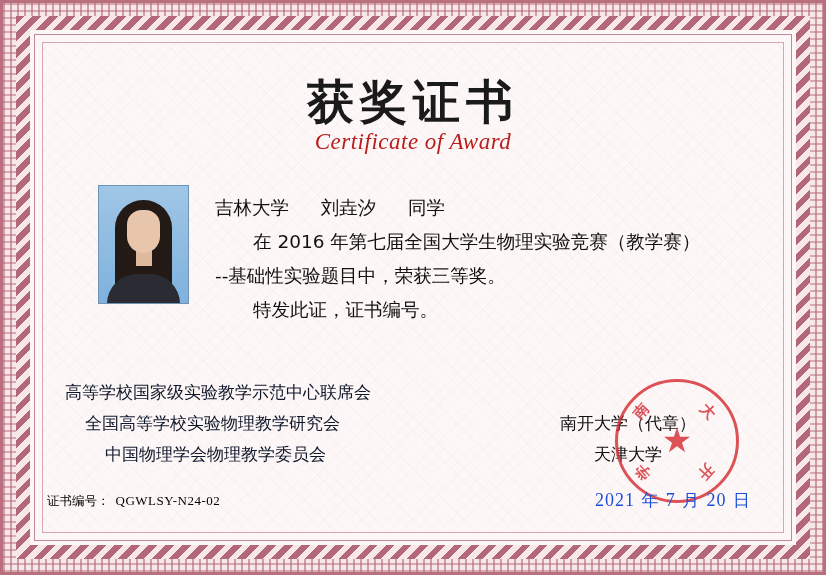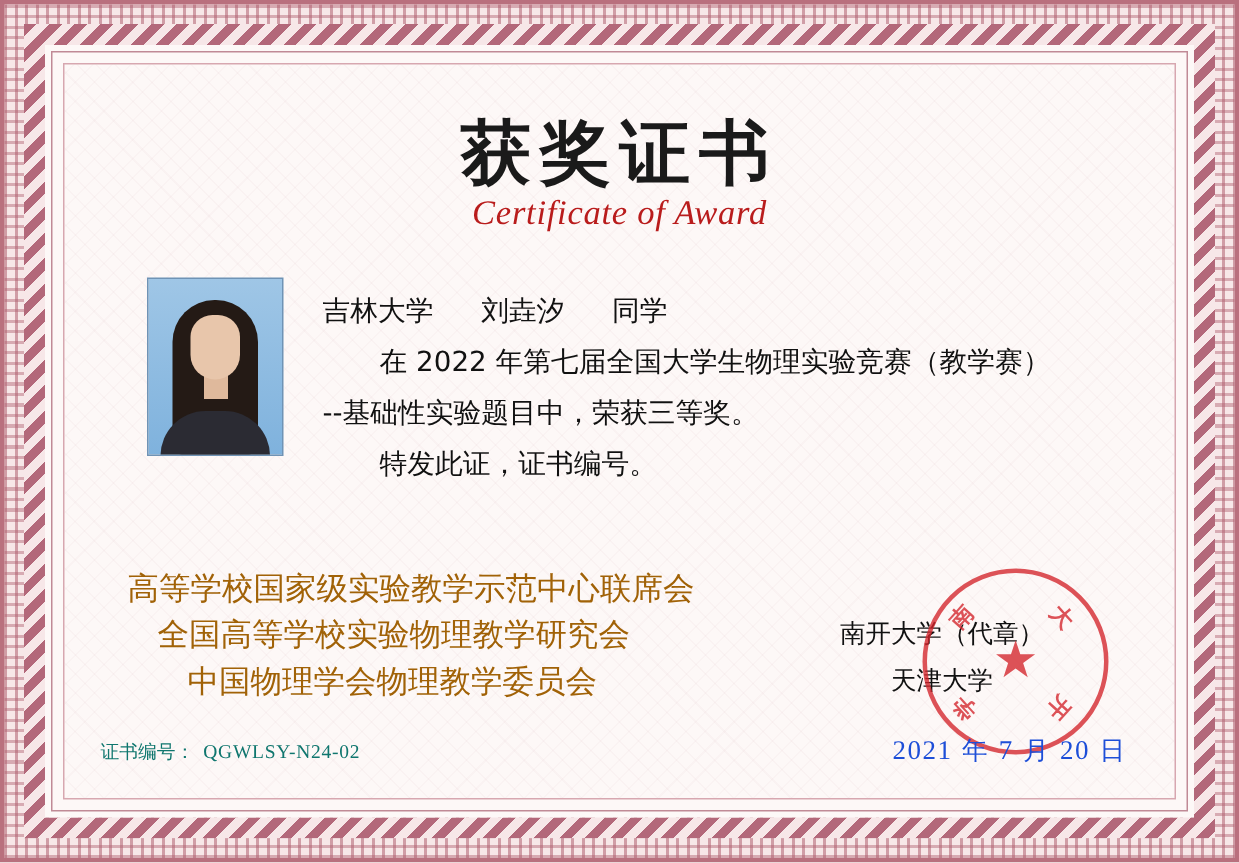--- a/index.html
+++ b/index.html
@@ -186,24 +186,23 @@
   .line-1 .sp { display: inline-block; width: 20px; }
   .line-2 { text-indent: 38px; }
   .line-4 { text-indent: 38px; }
 
   
   .orgs {
     position: absolute;
     left: 22px;
     top: 334px;
     font-family: "DejaVu Sans", sans-serif;
-    font-size: 21px;
-    color: #a16207;
+    font-size: 17px;
+    color: #0f172a;
     line-height: 31px;
-    margin-left: 20px;
   }
   .orgs .o2 { padding-left: 20px; }
   .orgs .o3 { padding-left: 40px; }
 
   
   .signers {
     position: absolute;
     left: 470px;
     top: 365px;
     width: 230px;
@@ -244,25 +243,25 @@
     font-family: "DejaVu Sans", sans-serif;
     font-size: 15px;
     font-weight: bold;
     color: #d4242b;
     transform-origin: center;
   }
 
   
   .cert-no {
     position: absolute;
-    left: 24px;
+    left: 4px;
     bottom: 22px;
     font-family: "DejaVu Sans", sans-serif;
     font-size: 12.5px;
-    color: #0f766e;
+    color: #000000;
   }
   .cert-no .val {
     font-family: "Liberation Serif", serif;
     font-size: 13px;
     margin-left: 6px;
     letter-spacing: 0.5px;
   }
   .date {
     position: absolute;
     right: 32px;
@@ -302,21 +301,21 @@
     </div>
 
     <div class="body-text">
       <div class="line-1">
         <span>吉林大学</span>
         <span class="sp"></span>
         <span>刘垚汐</span>
         <span class="sp"></span>
         <span>同学</span>
       </div>
-      <div class="line-2">在 2022 年第七届全国大学生物理实验竞赛（教学赛）</div>
+      <div class="line-2">在 2016 年第七届全国大学生物理实验竞赛（教学赛）</div>
       <div class="line-3">--基础性实验题目中，荣获三等奖。</div>
       <div class="line-4">特发此证，证书编号。</div>
     </div>
 
     <div class="orgs">
       <div class="o1">高等学校国家级实验教学示范中心联席会</div>
       <div class="o2">全国高等学校实验物理教学研究会</div>
       <div class="o3">中国物理学会物理教学委员会</div>
     </div>
 

